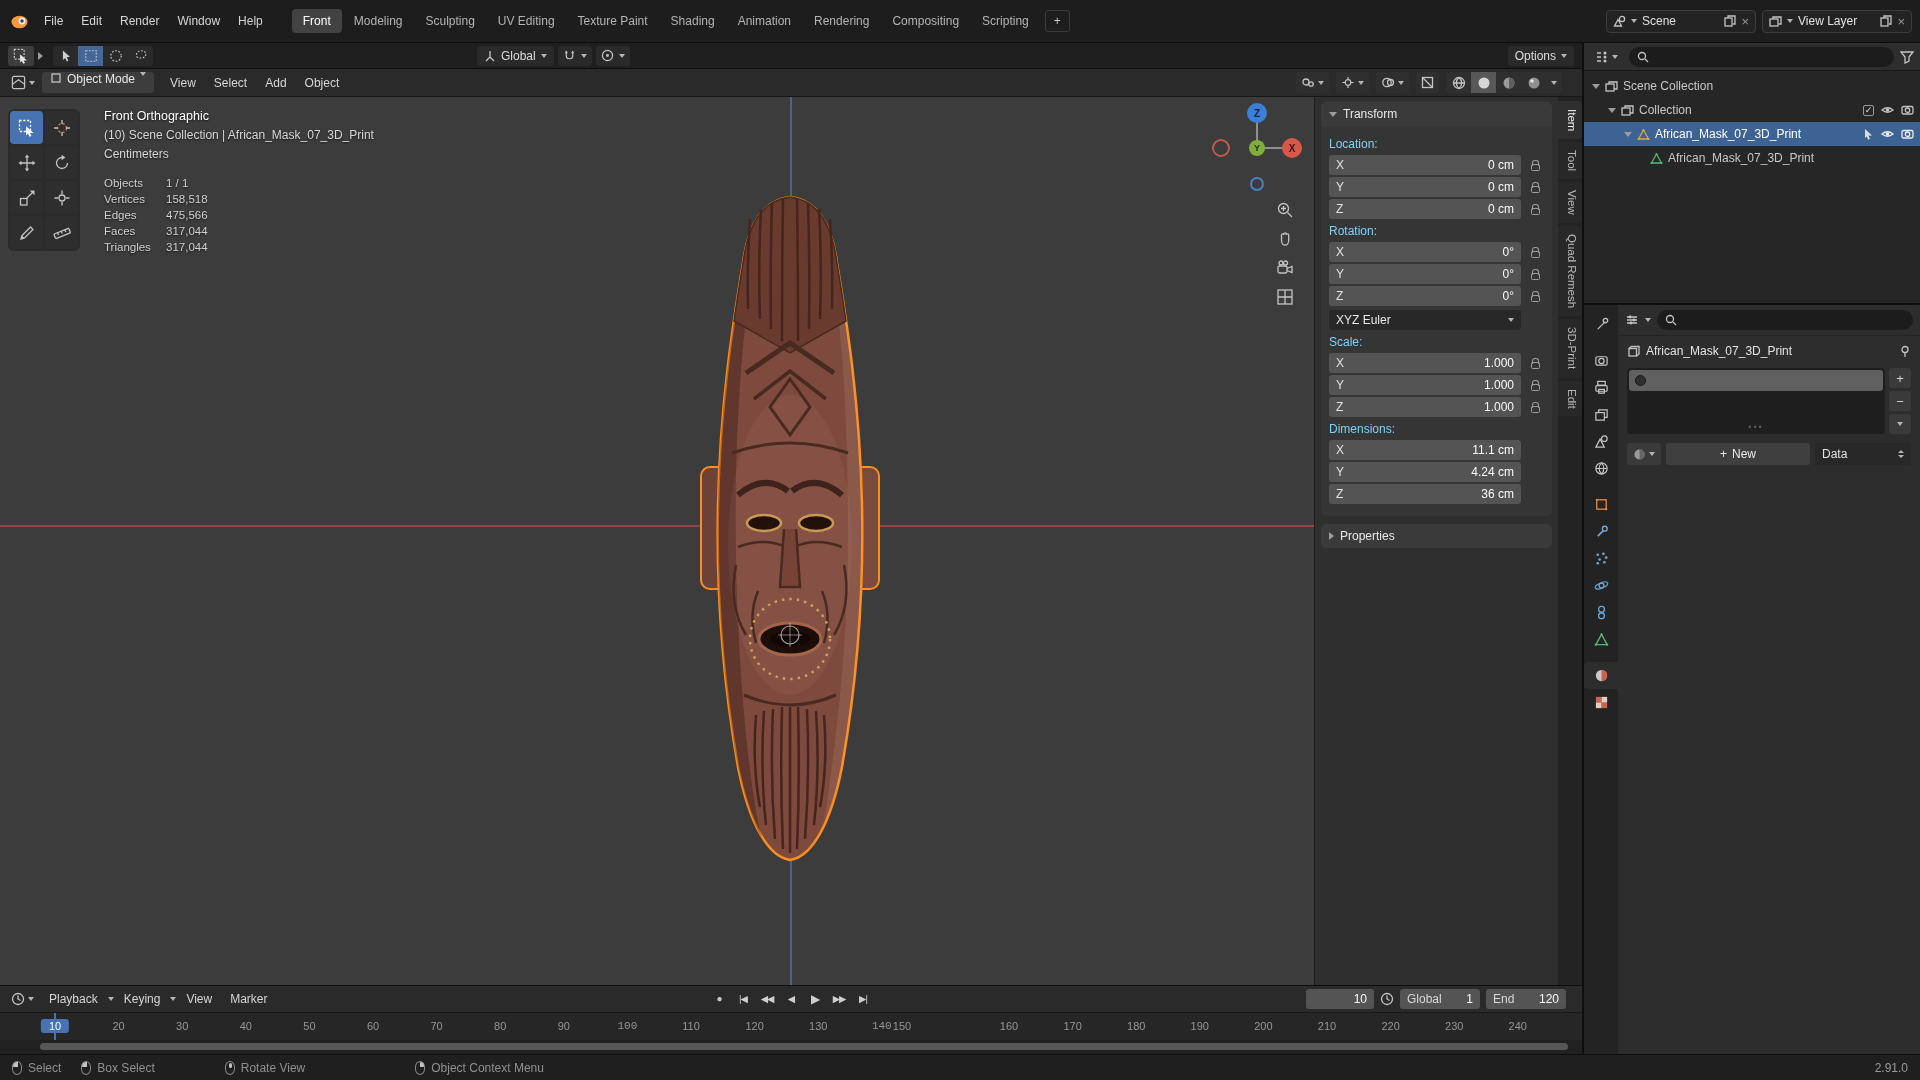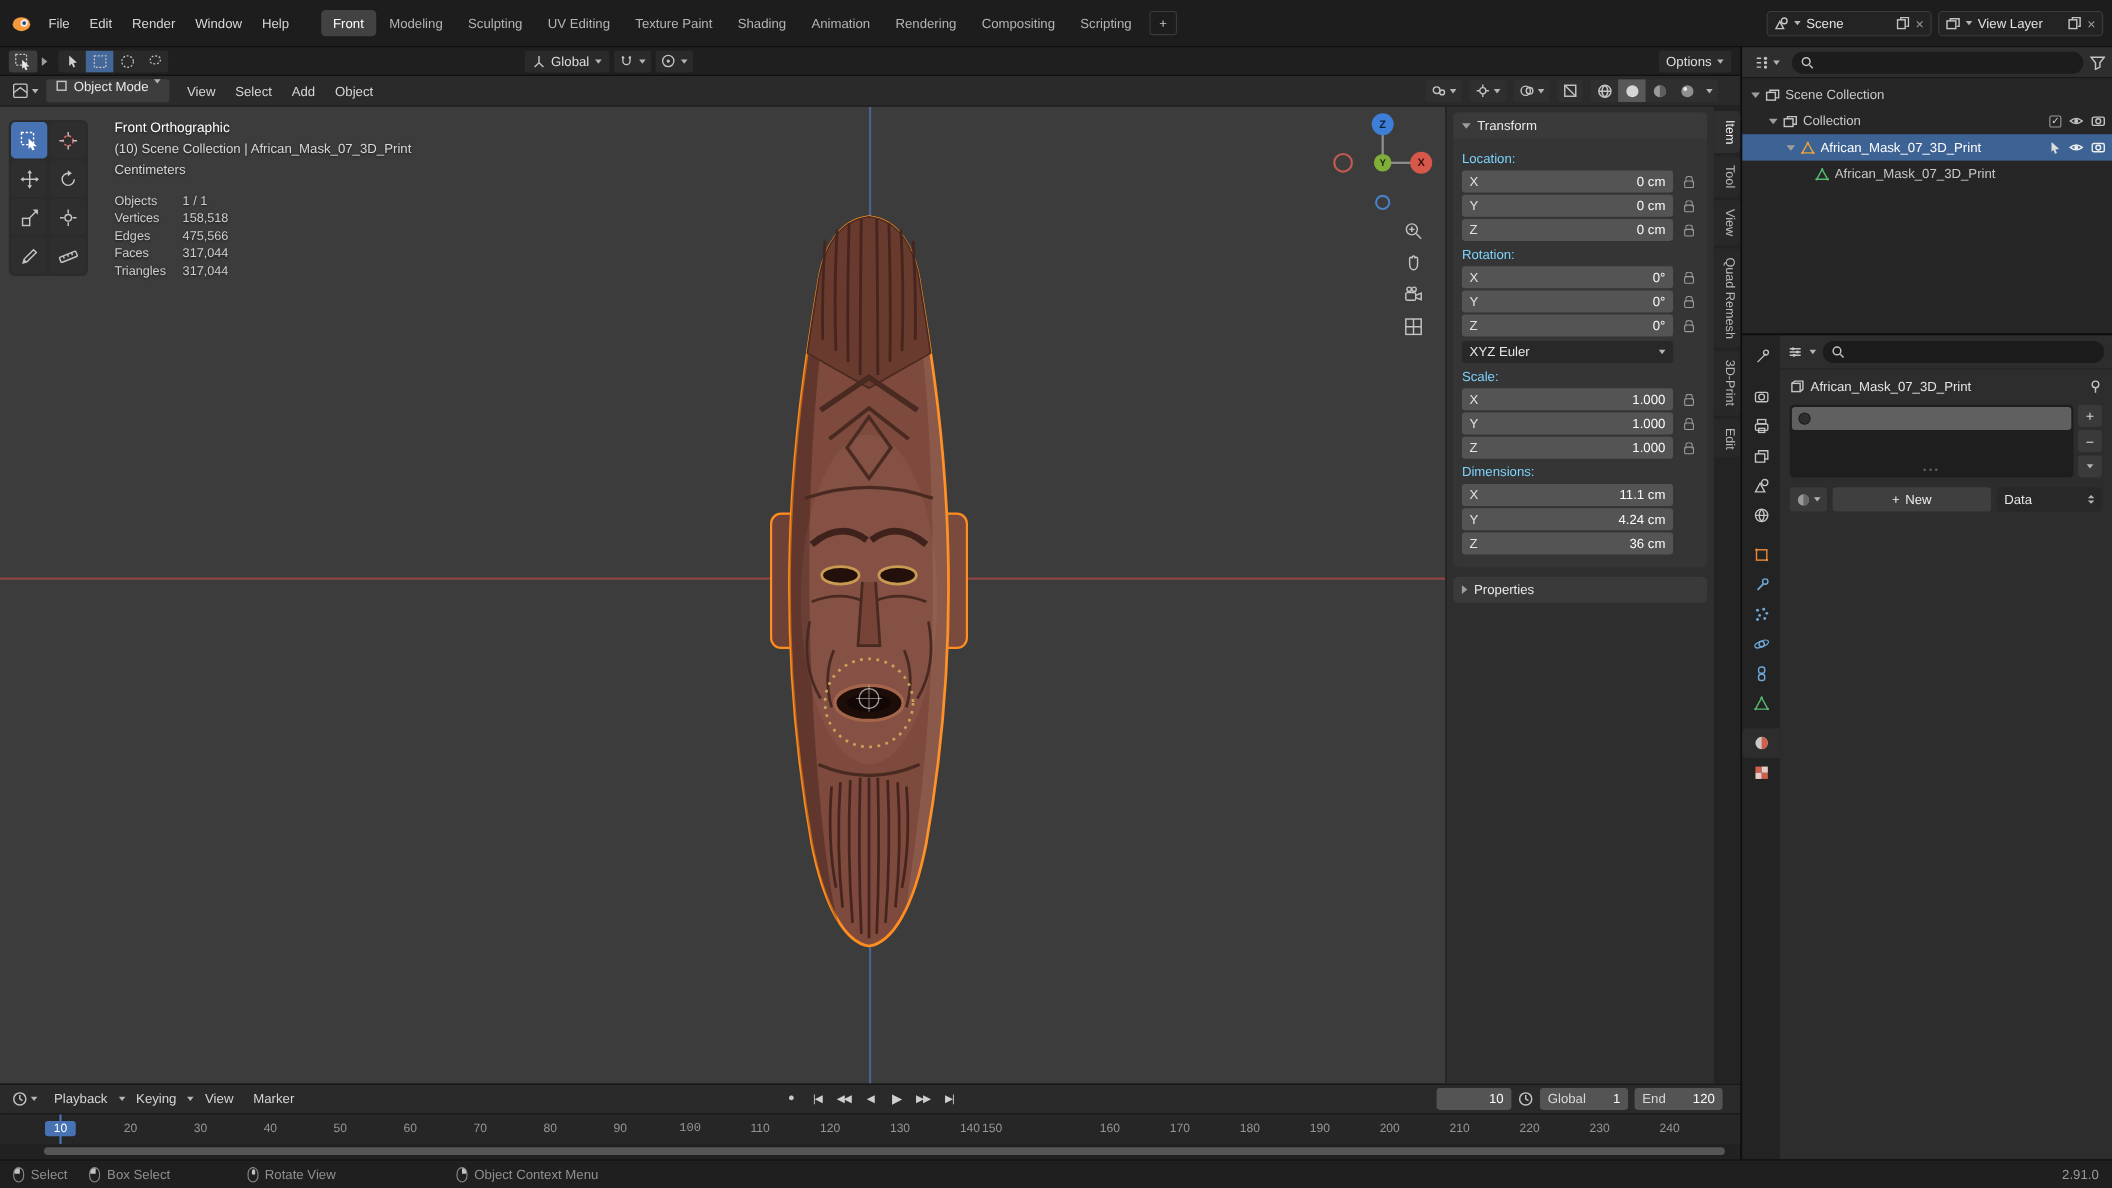--- a/index.html
+++ b/index.html
@@ -724,21 +724,21 @@
             <span class="tick" style="left: 245.8px;">40</span>
             <span class="tick" style="left: 309.4px;">50</span>
             <span class="tick" style="left: 373px;">60</span>
             <span class="tick" style="left: 436.6px;">70</span>
             <span class="tick" style="left: 500.2px;">80</span>
             <span class="tick" style="left: 563.8px;">90</span>
             <span class="tick" style="left: 627.4px; font-family: Liberation Mono, monospace;">100</span>
             <span class="tick" style="left: 691px;">110</span>
             <span class="tick" style="left: 754.6px;">120</span>
             <span class="tick" style="left: 818.2px;">130</span>
-            <span class="tick" style="left: 881.8px;">140</span>
+            <span class="tick" style="left: 881.8px; font-family: Liberation Mono, monospace;">140</span>
             <span class="tick" style="left: 902px;">150</span>
             <span class="tick" style="left: 1009px;">160</span>
             <span class="tick" style="left: 1072.6px;">170</span>
             <span class="tick" style="left: 1136.2px;">180</span>
             <span class="tick" style="left: 1199.8px;">190</span>
             <span class="tick" style="left: 1263.4px;">200</span>
             <span class="tick" style="left: 1327px;">210</span>
             <span class="tick" style="left: 1390.6px;">220</span>
             <span class="tick" style="left: 1454.2px;">230</span>
             <span class="tick" style="left: 1517.8px;">240</span>

